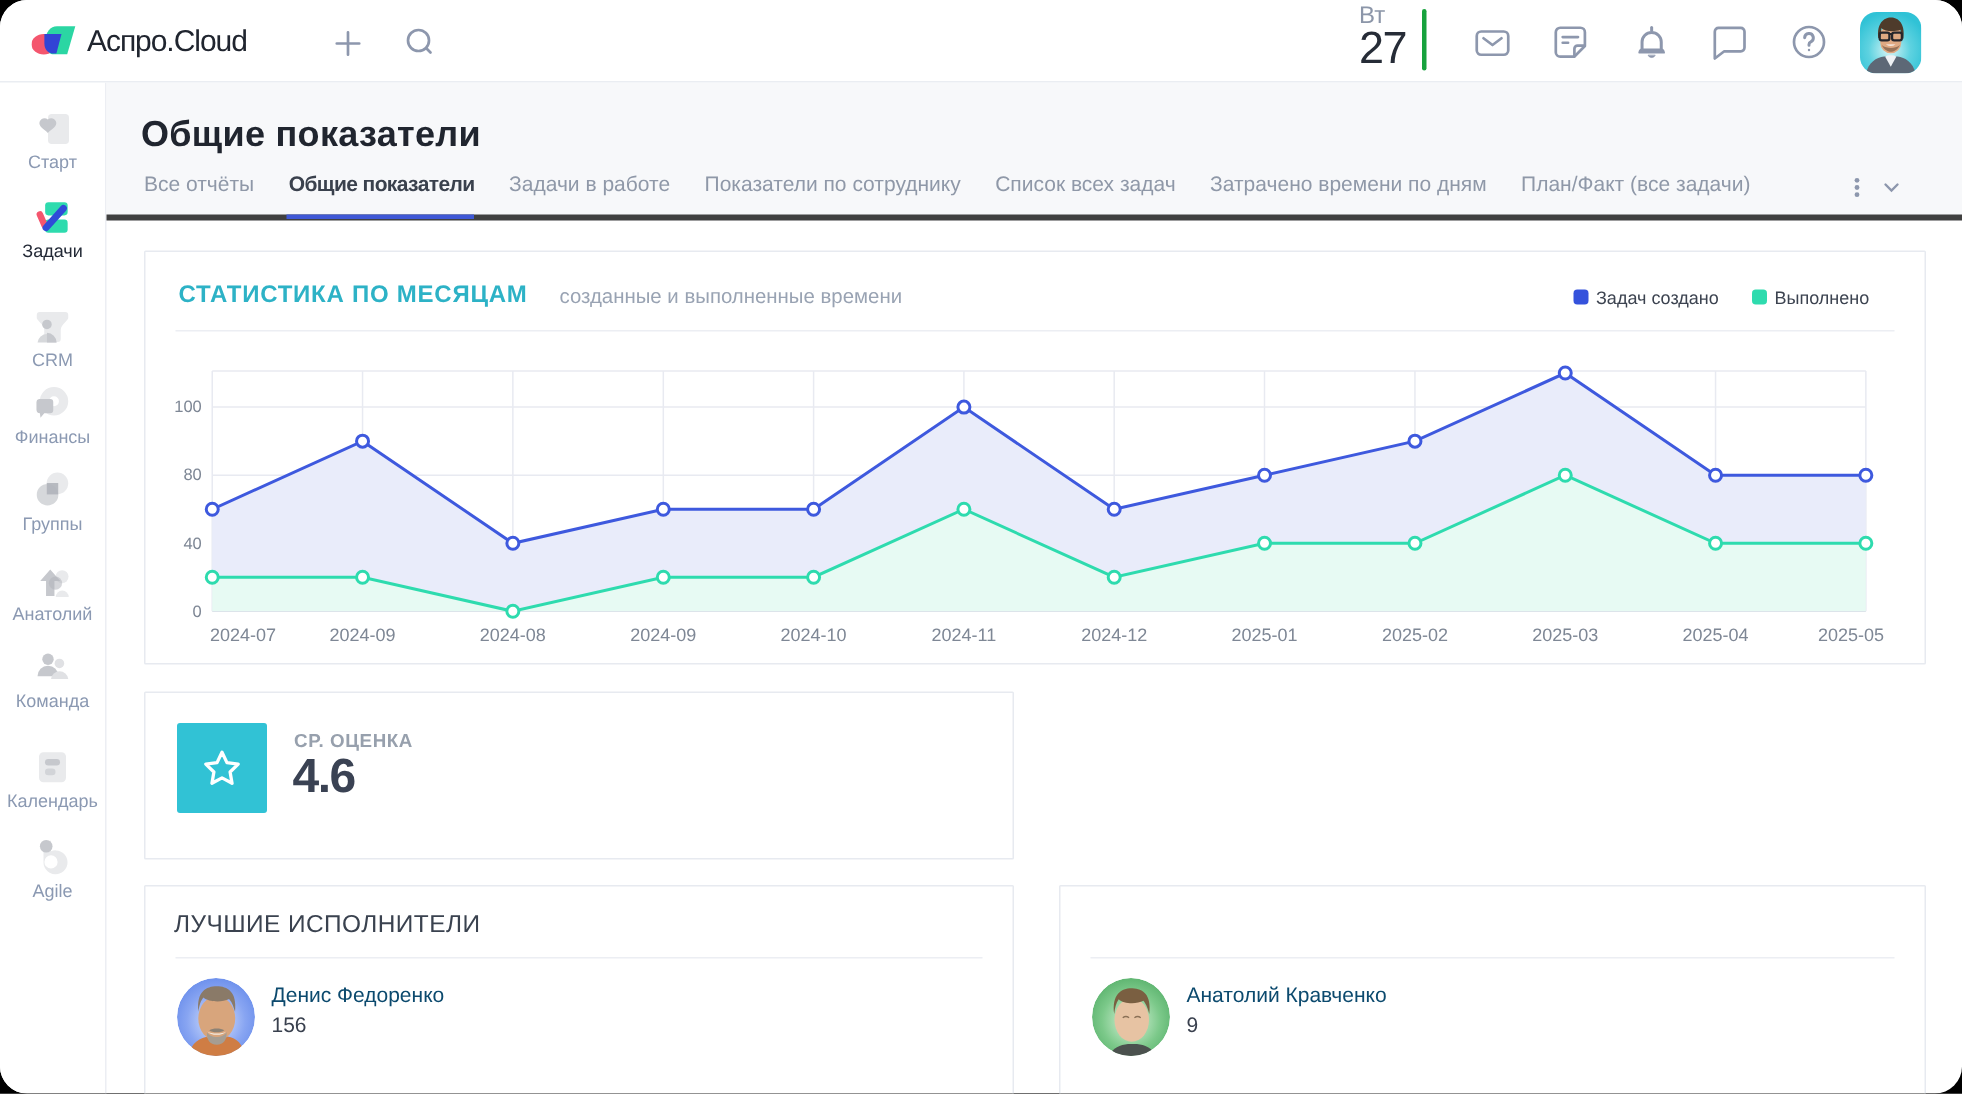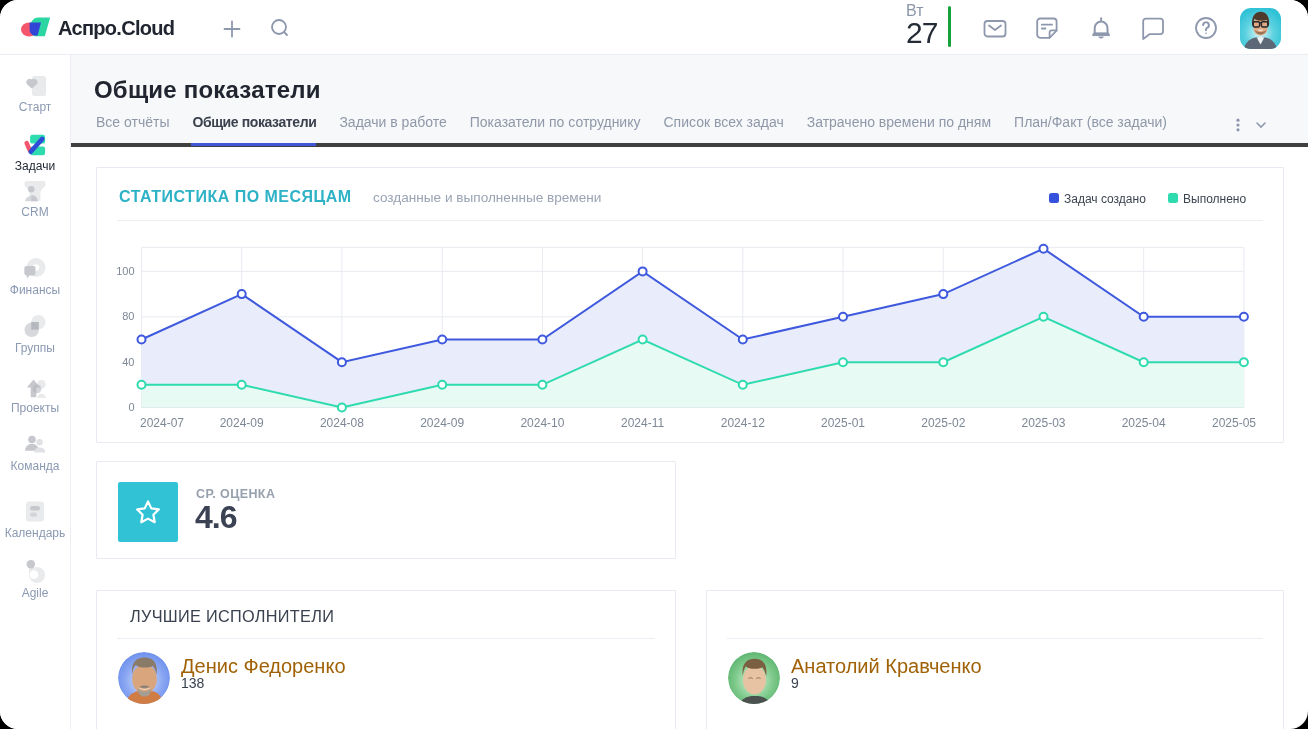--- a/index.html
+++ b/index.html
@@ -1,21 +1,21 @@
 <!DOCTYPE html>
 <html><head>
 <meta charset="utf-8">
 <style>
 * { margin:0; padding:0; box-sizing:border-box; }
 html,body { width:1308px; height:729px; background:#000; font-family:"Liberation Sans", sans-serif; }
 .app { position:relative; width:1308px; height:729px; background:#fff; border-radius:18px; overflow:hidden; }
 
 .hdr { position:absolute; left:0; top:0; width:1308px; height:55px; background:#fff; border-bottom:1px solid #eaedf2; z-index:5; }
 .logo { position:absolute; left:21px; top:17px; }
-.brand { position:absolute; left:58px; top:17px; font-size:20px; font-weight:700; color:#20252f; letter-spacing:-0.7px; }
+.brand { position:absolute; left:58px; top:17px; font-size:20px; font-weight:400; color:#20252f; letter-spacing:-0.7px; }
 .hplus { position:absolute; left:223px; top:20px; }
 .hsearch { position:absolute; left:270px; top:18px; }
 .dcell { position:absolute; left:906px; top:4px; width:36px; text-align:left; }
 .dow { font-size:16px; color:#8c96a9; line-height:13px; }
 .dnum { font-size:30px; color:#262c37; line-height:31px; letter-spacing:-1px; }
 .gbar { position:absolute; left:948px; top:6px; width:3px; height:41px; border-radius:2px; background:#17a23d; }
 .hic { position:absolute; top:16px; }
 .hav { position:absolute; left:1240px; top:8px; width:41px; height:41px; border-radius:11px; overflow:hidden; }
 
 .side { position:absolute; left:0; top:55px; width:71px; bottom:0; background:#fff; border-right:1px solid #eceef3; }
@@ -29,29 +29,29 @@
 .tab { font-size:14px; color:#8f98a8; white-space:nowrap; }
 .tab.on { color:#3a414d; font-weight:700; letter-spacing:-0.4px; }
 .tabline { position:absolute; left:120px; top:88px; width:125px; height:3px; background:#3f58d6; }
 .tmore { position:absolute; top:62px; color:#8d97ad; }
 
 .card { position:absolute; background:#fff; border:1px solid #e7eaf0; border-radius:1px; }
 .chartcard { left:96px; top:167px; width:1188px; height:276px; }
 .cctitle { position:absolute; left:22px; top:20px; font-size:16px; font-weight:700; color:#2db2c6; letter-spacing:0.5px; }
 .ccsub { position:absolute; left:276px; top:22px; font-size:13.6px; color:#99a3b3; }
 .ccsep { position:absolute; left:20px; right:20px; top:52px; height:1px; background:#eceef3; }
-.statcard { top:461px; height:98px; }
+.statcard { top:461px; height:112px; }
 .sticon { position:absolute; left:21px; top:20px; width:60px; height:60px; border-radius:2px; }
 .stlabel { position:absolute; left:99px; top:25px; font-size:12.5px; font-weight:700; color:#97a0ad; letter-spacing:0.4px; }
 .stnum { position:absolute; left:98px; top:37px; font-size:32px; font-weight:700; color:#3a4253; letter-spacing:-1px; }
 .botcard { top:590px; height:170px; }
-.bctitle { position:absolute; left:33px; top:16px; font-size:16.3px; font-weight:500; color:#3a424f; letter-spacing:0.3px; }
+.bctitle { position:absolute; left:19px; top:16px; font-size:16.3px; font-weight:500; color:#3a424f; letter-spacing:0.3px; }
 .bcsep { position:absolute; left:20px; right:20px; top:47px; height:1px; background:#eceef3; }
 .pavatar { position:absolute; left:21px; top:61px; width:52px; height:52px; border-radius:50%; overflow:hidden; }
-.pname { position:absolute; left:84px; top:64px; font-size:20px; color:#a16207; }
+.pname { position:absolute; left:84px; top:64px; font-size:14px; color:#0c4a6e; }
 .pnum { position:absolute; left:84px; top:84px; font-size:14px; color:#39404e; }
 </style>
 </head>
 <body>
 <div class="app">
 
   <div class="hdr">
     <svg class="logo" width="31" height="21" viewBox="0 0 31 21">
       <ellipse cx="8.2" cy="12.5" rx="8.2" ry="6.9" fill="#f4566e"></ellipse>
       <path d="M9.3 9.3 C9.6 4.5 12.5 0.6 17 0.5 L29.2 0.5 L23.8 19.2 L14 19.2 C11.5 19.2 9.3 15 9.3 9.3 Z" fill="#2bd6a3"></path>
@@ -129,21 +129,21 @@
   </div>
   <div class="sitem" style="top:132px">
     <svg width="24" height="24" viewBox="0 0 24 24">
         <rect x="7.1" y="2.8" width="15" height="8.8" rx="2.2" fill="#2edbae"></rect>
         <rect x="7.1" y="14.4" width="15" height="8.8" rx="2.2" fill="#2edbae"></rect>
         <path d="M3.6 11 L6.8 18.3" stroke="#f4566e" stroke-width="4.4" stroke-linecap="round" fill="none"></path>
         <path d="M7.7 19.8 L19.3 6.9" stroke="#2f4cd8" stroke-width="4.6" stroke-linecap="round" fill="none"></path>
       </svg>
     <span class="lbl on">Задачи</span>
   </div>
-  <div class="sitem" style="top:180px">
+  <div class="sitem" style="top:207px">
     <svg width="24" height="22" viewBox="0 0 24 22">
         <path d="M3.5 1 h17 a2 2 0 0 1 2 2 v2 c0 1.5 -5 4.5 -5 8 v6 a2 2 0 0 1 -2 2 h-7 a2 2 0 0 1 -2 -2 v-6 c0 -3.5 -5 -6.5 -5 -8 v-2 a2 2 0 0 1 2 -2 Z" fill="#e9eaec"></path>
         <circle cx="8.3" cy="9.3" r="3.2" fill="#c6c8cd"></circle>
         <path d="M2 21.3 a6.4 6.4 0 0 1 12.7 0 Z" fill="#d6d8db"></path>
         <path d="M8.3 14.9 a6.4 6.4 0 0 1 6.4 6.4 l-6.4 0 Z" fill="#c6c8cd"></path>
       </svg>
     <span class="lbl">CRM</span>
   </div>
   <div class="sitem" style="top:257px">
     <svg width="24" height="23" viewBox="0 0 24 23">
@@ -160,21 +160,21 @@
       </svg>
     <span class="lbl">Группы</span>
   </div>
   <div class="sitem" style="top:372px">
     <svg width="26" height="26" viewBox="0 0 26 26">
         <circle cx="19.4" cy="12.4" r="4.3" fill="#e9eaec"></circle>
         <path d="M15.2 26 a4.3 4.3 0 0 1 8.6 0 Z" fill="#e9eaec"></path>
         <path d="M11.5 7.6 L18.2 15.4 L14.3 15.4 L14.3 25.3 L8.7 25.3 L8.7 15.4 L4.8 15.4 Z" fill="#c6c8cd"></path>
         <circle cx="15" cy="16.8" r="4.4" fill="#b2b5bc" opacity="0.55"></circle>
       </svg>
-    <span class="lbl" style="margin-top:0">Проекты</span>
+    <span class="lbl" style="margin-top:0">Анатолий</span>
   </div>
   <div class="sitem" style="top:434px">
     <svg width="24" height="22" viewBox="0 0 24 22">
         <circle cx="9" cy="5.5" r="3.8" fill="#c6c8cd"></circle>
         <path d="M2 16.8 a7 7 0 0 1 14 0 Z" fill="#c6c8cd"></path>
         <circle cx="16.6" cy="8.3" r="3.2" fill="#e0e1e4"></circle>
         <path d="M11 18.6 a5.8 5.8 0 0 1 11.5 0 Z" fill="#e0e1e4"></path>
       </svg>
     <span class="lbl">Команда</span>
   </div>
@@ -330,21 +330,21 @@
         <circle cx="26" cy="26" r="26" fill="url(#dbg)"></circle>
         <path d="M7.5 52 C9.5 43 15.5 39.5 21.5 39 L33.5 39 C40 40 44 44 45 52 Z" fill="#cf7d44"></path>
         <ellipse cx="26.5" cy="27" rx="12.3" ry="14.8" fill="#d8a57c"></ellipse>
         <path d="M14.3 22.5 C12.8 9 19.5 5.5 26.5 5.5 C33.5 5.5 40.2 9 38.7 22.5 C37.2 17.5 36.2 15.5 34.7 14 C30 16.5 20.7 16 17.7 13 C15.7 15 14.8 18.5 14.3 22.5 Z" fill="#8a7a68"></path>
         <path d="M20 36 C22 40.5 31 40.5 33 36 C33.5 41 31 44.5 26.5 44.5 C22 44.5 19.5 41 20 36 Z" fill="#a69d92"></path>
         <path d="M21.5 34.8 C24 33.2 29 33.2 31.5 34.8 C29.5 36.6 23.5 36.6 21.5 34.8 Z" fill="#8d8275"></path>
         <path d="M20.2 35.6 C22.5 37.4 30.5 37.4 32.8 35.6 C30.5 38.6 22.5 38.6 20.2 35.6 Z" fill="#f3ece2"></path>
       </svg>
     </div>
     <div class="pname">Денис Федоренко</div>
-    <div class="pnum">138</div>
+    <div class="pnum">156</div>
   </div>
   <div class="card botcard" style="left:706px;width:578px">
     <div class="bcsep"></div>
     <div class="pavatar">
       <svg width="52" height="52" viewBox="0 0 52 52">
         <defs>
             <radialGradient id="abg" cx="50%" cy="55%" r="68%">
               <stop offset="0%" stop-color="#ddf5de"></stop>
               <stop offset="55%" stop-color="#7cc98a"></stop>
               <stop offset="100%" stop-color="#4aa75f"></stop>

